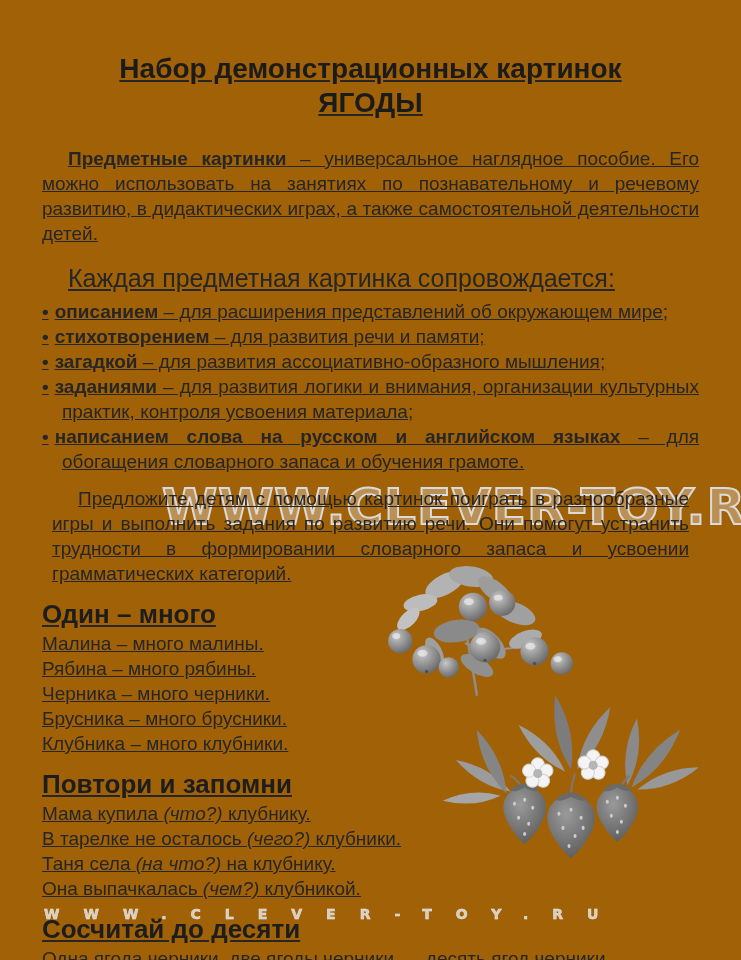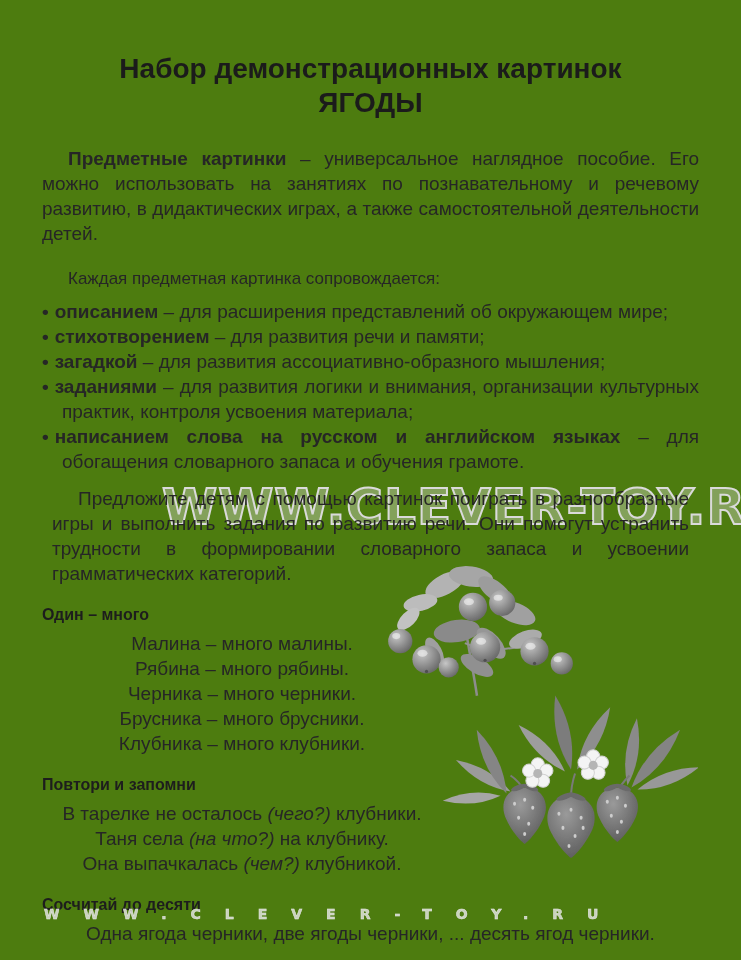--- a/index.html
+++ b/index.html
@@ -1,49 +1,49 @@
 <!DOCTYPE html>
 <html lang="ru"><head>
 <meta charset="utf-8">
 <style>
   html,body{margin:0;padding:0;background:#ffffff;}
   .page{
-    position:relative; width:741px; height:960px; background:#4d7c0f;
+    position:relative; width:741px; height:960px; background:#a16207;
     font-family:"Liberation Sans","DejaVu Sans",sans-serif;
-    color:#262626; overflow:hidden;
+    color:#262626; overflow:hidden;text-decoration:underline;
   }
   .content{padding:0 42px;}
   .title{
     text-align:center; padding-top:52px;
     font-weight:700; font-size:28px; line-height:34px; color:#1b1b1b;
   }
   .p1{margin:26px 0 0 0; font-size:19px; line-height:25px; text-align:justify; text-indent:26px;}
-  .lead{margin:20px 0 0 0; font-size:17px; line-height:25px; text-indent:26px;}
+  .lead{margin:20px 0 0 0; font-size:25px; line-height:25px; text-indent:26px;}
   .bullets{margin-top:8px; font-size:19px; line-height:25px;}
   .bullet-item{padding-left:20px; text-indent:-20px; text-align:justify;}
   .bullet{font-weight:700; padding-right:6px;}
   .b{font-weight:700;}
   .it{font-style:italic;}
   .p2wrap{position:relative; margin-top:12px;}
   .p2{margin:10px; font-size:19px; line-height:25px; text-align:justify; text-indent:26px; position:relative; z-index:1;}
   .watermark-large{
     position:absolute; top:-10px; left:120px; z-index:0;
     font-family:"DejaVu Sans",sans-serif; font-weight:700; font-size:50px; line-height:62px;
     color:rgba(232,232,232,0.35); -webkit-text-stroke:2px #dadada;
     letter-spacing:1px; white-space:nowrap; user-select:none;
   }
   .watermark-small{
     position:absolute; left:44px; top:906px; z-index:0;
     font-family:"DejaVu Sans",sans-serif; font-weight:700; font-size:14px;
     color:rgba(232,232,232,0.8); -webkit-text-stroke:0.5px #e6e6e6;
     letter-spacing:24px; white-space:nowrap; user-select:none;
   }
   .section{margin-top:16px;}
-  .section h2{margin:0 0 4px 0; font-size:16px; line-height:25px; font-weight:700; color:#1d1d1d;}
-  .line{font-size:19px; line-height:25px;text-align:center;}
+  .section h2{margin:0 0 4px 0; font-size:26px; line-height:25px; font-weight:700; color:#1d1d1d;}
+  .line{font-size:19px; line-height:25px;}
   .sec-narrow{max-width:400px;}
   .photo{position:absolute; z-index:2;}
   .photo1{left:372px; top:546px; width:212px; height:154px;}
   .photo2{left:440px; top:690px; width:258px; height:178px;}
 </style>
 </head>
 <body>
 
 <div class="page">
 
@@ -78,20 +78,21 @@
           <div class="line"><span>Рябина – много рябины.</span></div>
           <div class="line"><span>Черника – много черники.</span></div>
           <div class="line"><span>Брусника – много брусники.</span></div>
           <div class="line"><span>Клубника – много клубники.</span></div>
         </div>
     </section>
 
     <section class="section">
       <h2>Повтори и запомни</h2>
       <div class="sec-narrow">
+          <div class="line"><span>Мама купила </span><span class="it">(что?)</span><span> клубнику.</span></div>
           <div class="line"><span>В тарелке не осталось </span><span class="it">(чего?)</span><span> клубники.</span></div>
           <div class="line"><span>Таня села </span><span class="it">(на что?)</span><span> на клубнику.</span></div>
           <div class="line"><span>Она выпачкалась </span><span class="it">(чем?)</span><span> клубникой.</span></div>
         </div>
     </section>
 
     <section class="section">
       <h2>Сосчитай до десяти</h2>
       <div>
           <div class="line"><span>Одна ягода черники, две ягоды черники, ... десять ягод черники.</span></div>

